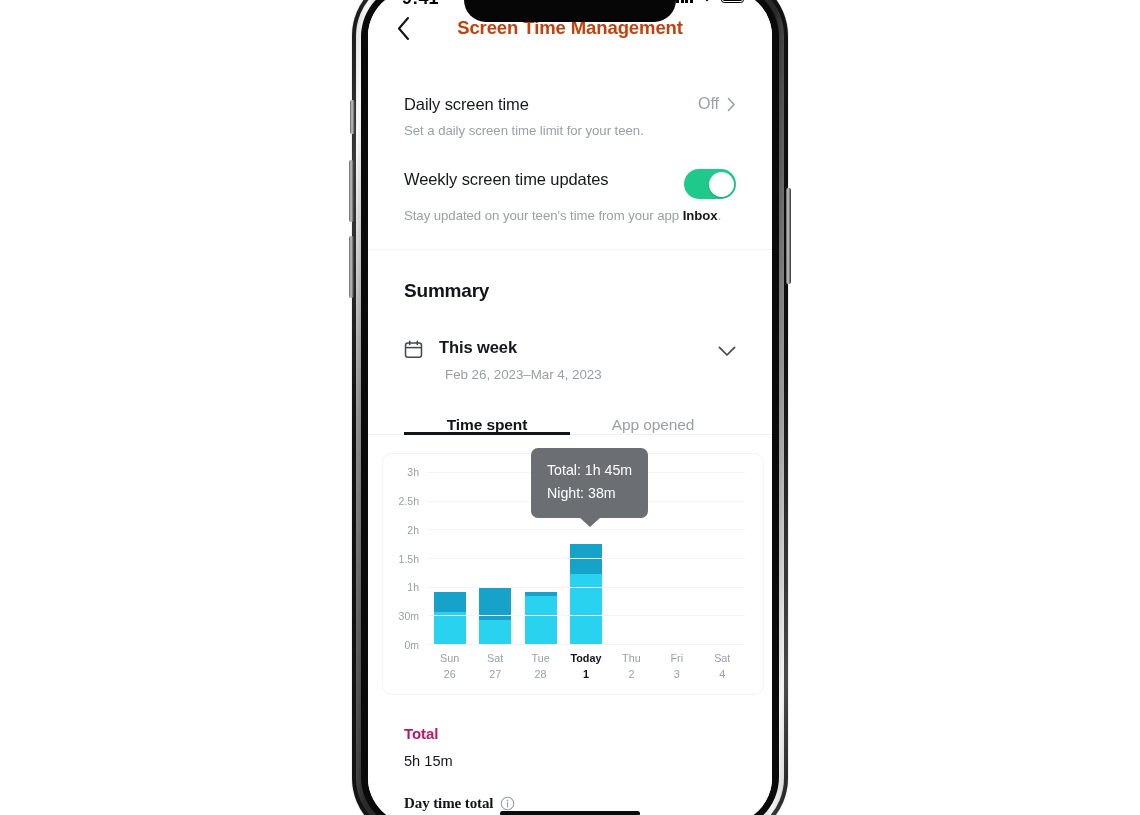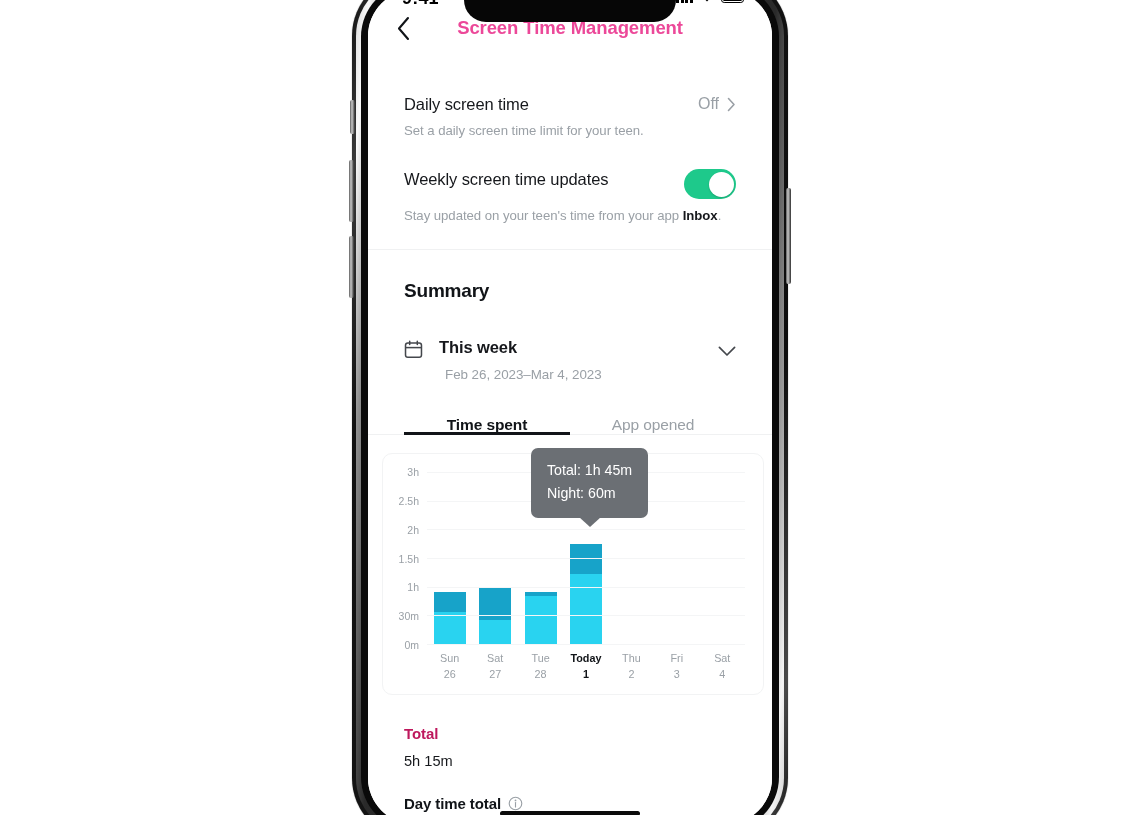--- a/index.html
+++ b/index.html
@@ -140,21 +140,21 @@
     left: 20px;
     top: 50%;
     transform: translateY(-50%);
     width: 30px; height: 30px;
     display: flex; align-items: center; justify-content: center;
     cursor: pointer;
   }
   .nav-title {
     font-size: 18.5px;
     font-weight: bold;
-    color: #ec4899;
+    color: #c2410c;
     letter-spacing: -0.1px;
   }
 
   .pad { padding: 0 36px; }
 
   .row {
     display: flex;
     align-items: flex-start;
     justify-content: space-between;
   }
@@ -364,20 +364,21 @@
   }
   .daytime {
     display: flex;
     align-items: center;
     gap: 7px;
     margin-top: 26px;
     font-size: 15px;
     font-weight: bold;
     color: #111418;
     letter-spacing: -0.1px;
+    font-family: Liberation Serif, serif;
   }
 
   .home-indicator {
     position: absolute;
     left: 50%;
     transform: translateX(-50%);
     bottom: 8px;
     width: 140px;
     height: 5px;
     border-radius: 3px;
@@ -483,21 +484,21 @@
         </div>
 
         <div class="tabs pad">
           <div class="tab active">Time spent</div>
           <div class="tab">App opened</div>
         </div>
 
         <div class="chart-card">
           <div class="tooltip">
             <div>Total: 1h 45m</div>
-            <div>Night: 60m</div>
+            <div>Night: 38m</div>
           </div>
           <div class="chart" id="chart">
             <div class="bars" id="bars">
                 <div class="barcol">
                   <div class="bar" style="height: 30%;">
                     <div class="seg-night" style="height: 38.8889%; background: rgb(23, 163, 201);"></div>
                     <div class="seg-day" style="height: 61.1111%; background: rgb(41, 211, 240);"></div>
                   </div>
                 </div>
                 <div class="barcol">

